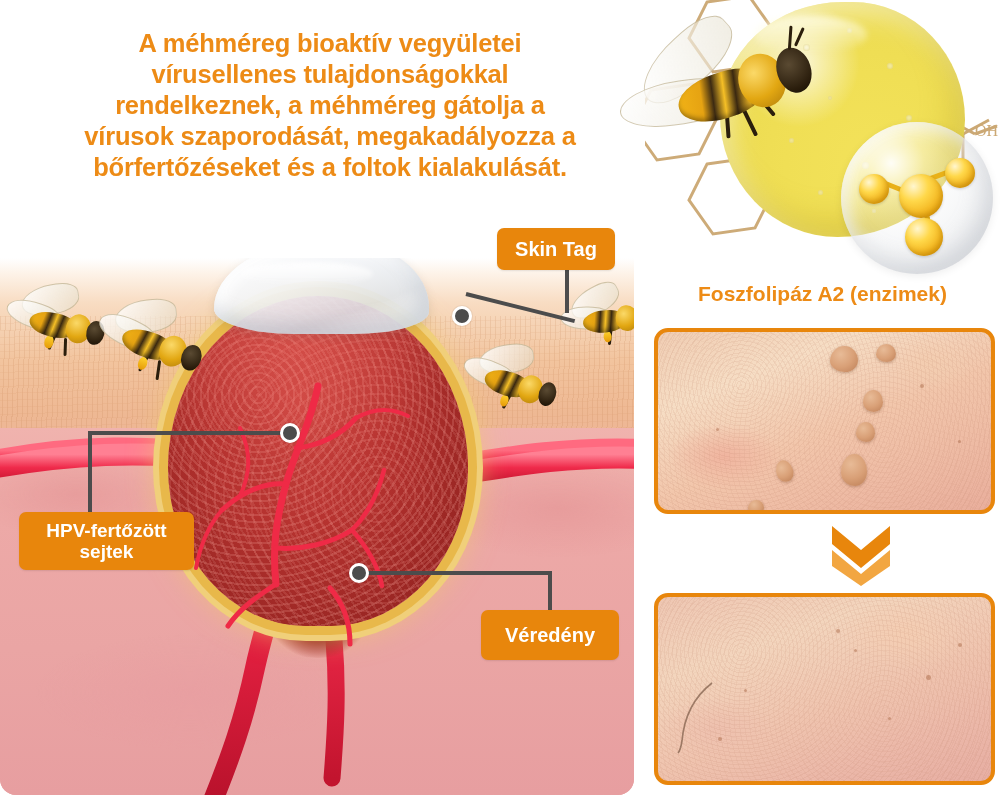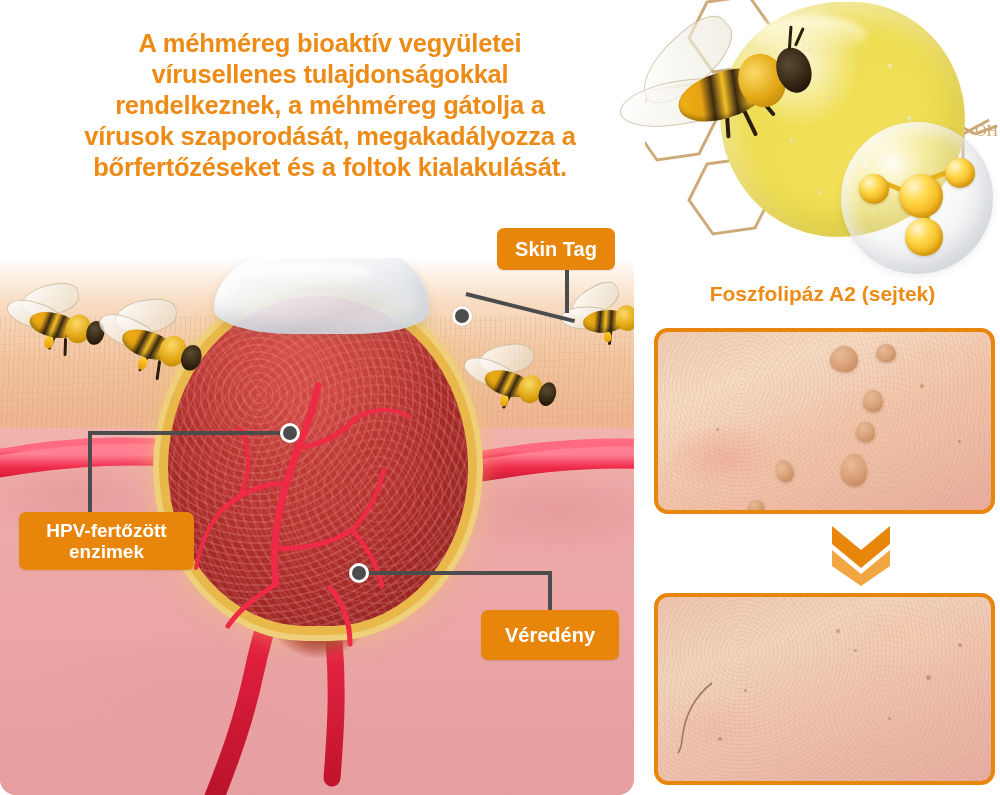--- a/index.html
+++ b/index.html
@@ -324,31 +324,31 @@
 <div class="dot" style="left:452px;top:306px;"></div>
 <div class="chip" style="left:497px;top:228px;width:118px;height:42px;font-size:20px;">
   <span>Skin Tag</span>
 </div>
 
 <div class="dot" style="left:280px;top:423px;"></div>
 <div class="conn" style="left:88px;top:431px;width:198px;height:4px;"></div>
 <div class="conn" style="left:88px;top:431px;width:4px;height:88px;"></div>
 <div class="chip" style="left:19px;top:512px;width:175px;height:58px;font-size:19px;white-space:pre-line;">
   <span>HPV-fertőzött
-enzimek</span>
+sejtek</span>
 </div>
 
 <div class="dot" style="left:349px;top:563px;"></div>
 <div class="conn" style="left:366px;top:571px;width:186px;height:4px;"></div>
 <div class="conn" style="left:548px;top:571px;width:4px;height:42px;"></div>
 <div class="chip" style="left:481px;top:610px;width:138px;height:50px;font-size:20px;">
   <span>Véredény</span>
 </div>
 
-<div id="enzyme-title">Foszfolipáz A2 (sejtek)</div>
+<div id="enzyme-title">Foszfolipáz A2 (enzimek)</div>
 
 <div class="photo" id="photo-before">
   <div class="skin-grain"></div>
   <div class="tag-bump" style="left:172px;top:14px;width:28px;height:26px;"></div>
   <div class="tag-bump" style="left:218px;top:12px;width:20px;height:18px;"></div>
   <div class="tag-bump" style="left:205px;top:58px;width:20px;height:22px;"></div>
   <div class="tag-bump" style="left:198px;top:90px;width:19px;height:20px;"></div>
   <div class="tag-bump" style="left:183px;top:122px;width:26px;height:32px;"></div>
   <div class="tag-bump" style="left:118px;top:128px;width:17px;height:22px;transform:rotate(-18deg);"></div>
   <div class="tag-bump" style="left:90px;top:168px;width:16px;height:14px;"></div>

